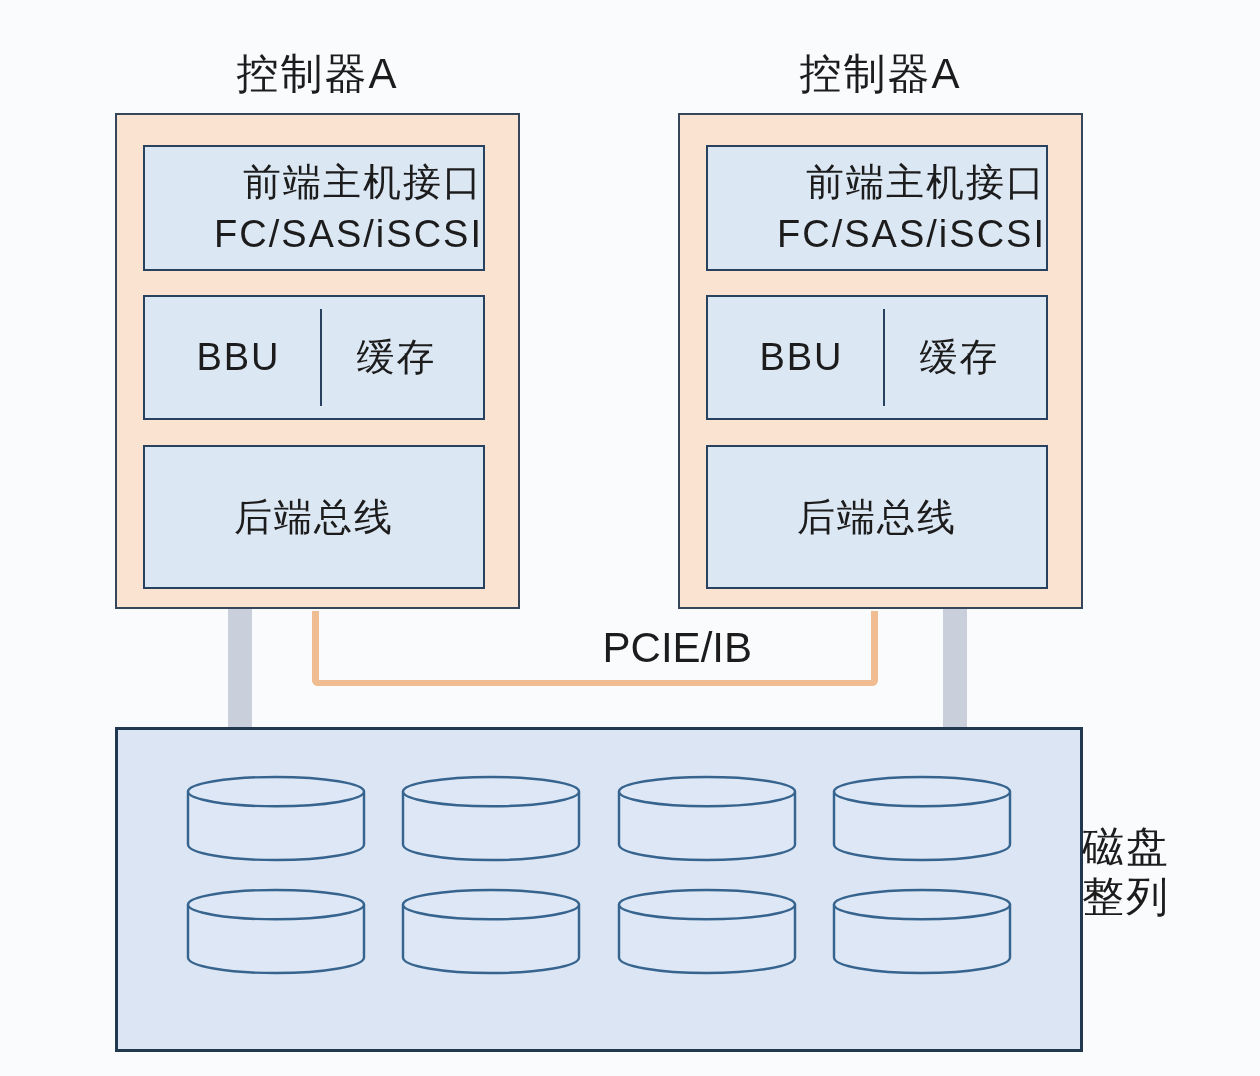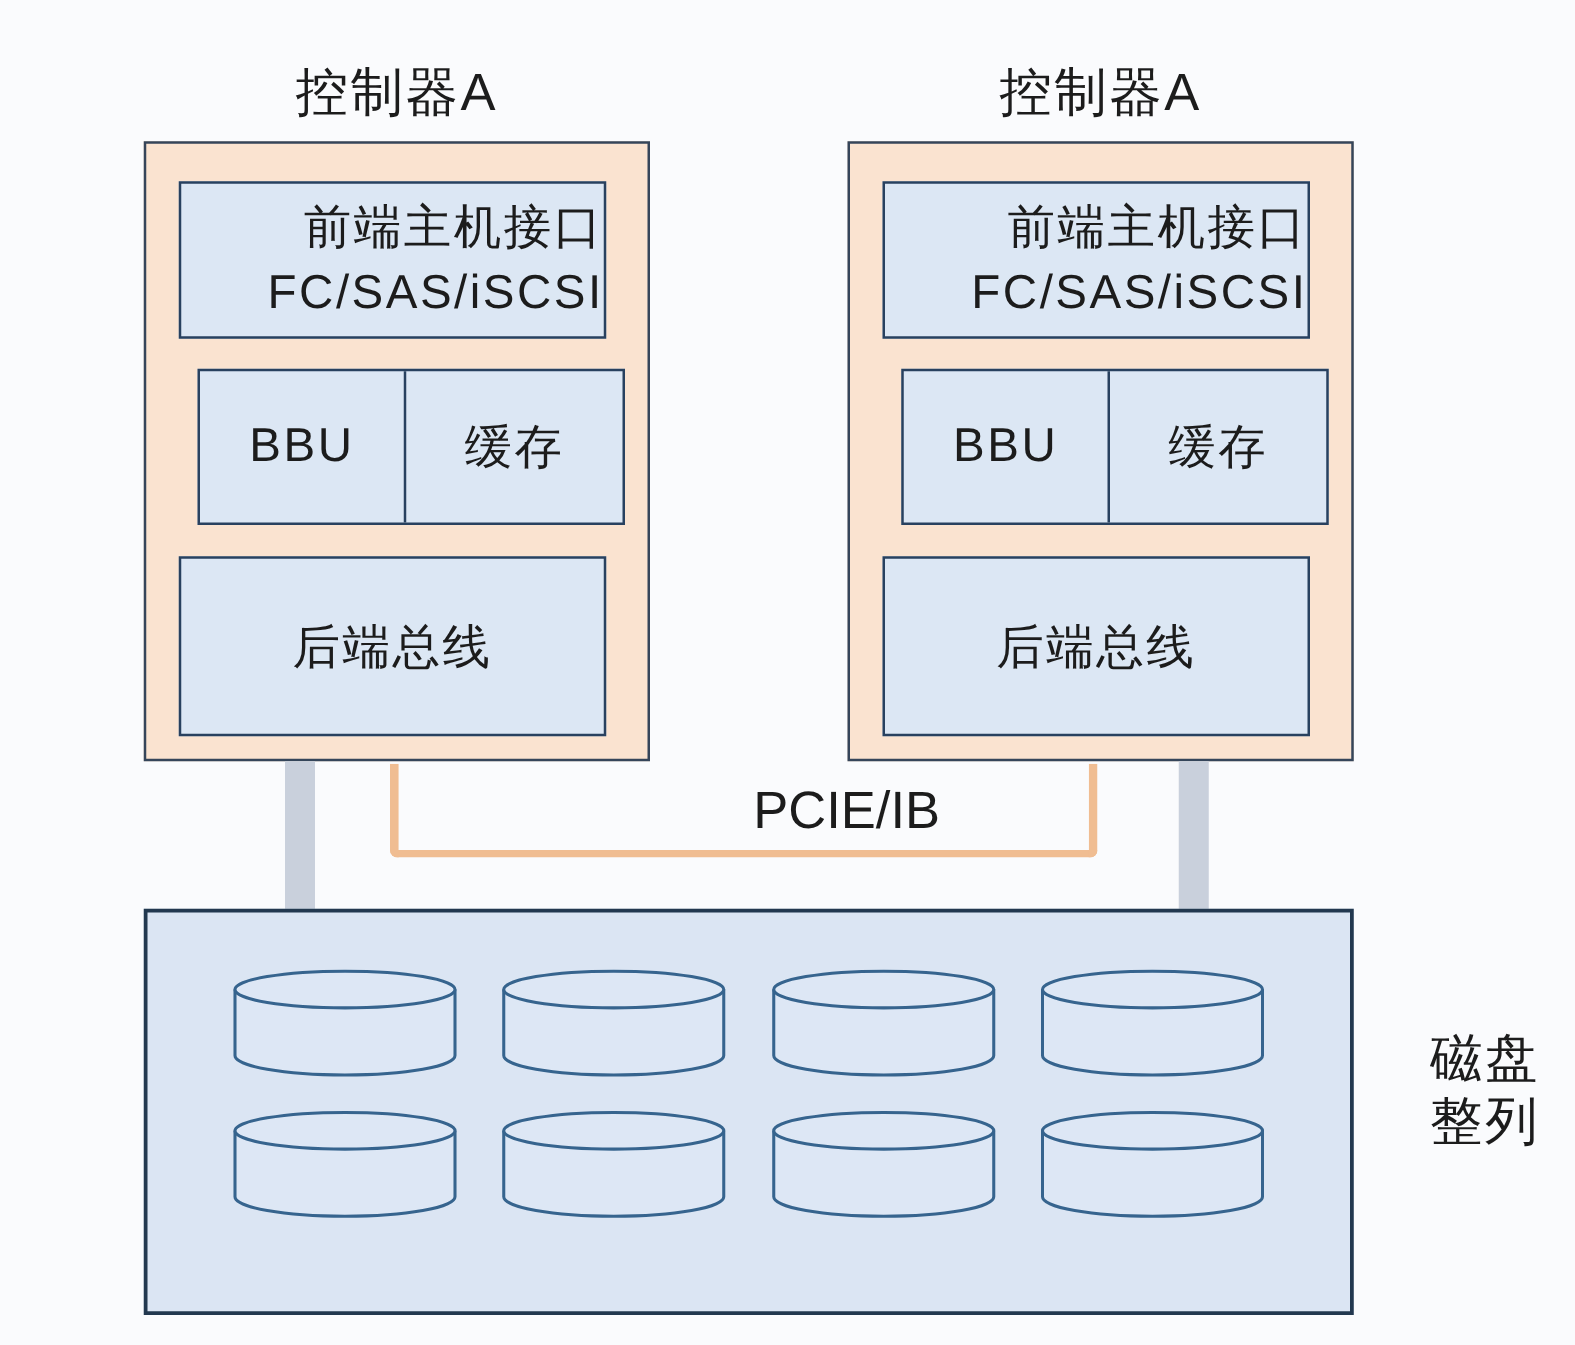--- a/index.html
+++ b/index.html
@@ -40,21 +40,21 @@
     border: 2px solid #28415f;
     box-sizing: border-box;
     display: flex;
     align-items: center;
     justify-content: center;
     font-size: 38px;
     letter-spacing: 2px;
     text-align: center;
   }
   .module.front   { top: 30px;  height: 126px; flex-direction: column; line-height: 52px; align-items: flex-end; }
-  .module.bburow  { top: 180px; height: 125px; padding: 0; margin-left: 15px; }
+  .module.bburow  { top: 180px; height: 125px; padding: 12px; }
   .module.backend { top: 330px; height: 144px; }
   .bbu-cell {
     width: 165px; height: 100%;
     border-right: 2px solid #28415f;
     box-sizing: border-box;
     display: flex; align-items: center; justify-content: center;
   }
   .cache-cell {
     flex: 1; height: 100%;
     display: flex; align-items: center; justify-content: center;
@@ -102,21 +102,21 @@
     position: absolute;
     left: 67px;
     width: 828px;
     display: flex;
     justify-content: space-between;
   }
   .disk-row.row1 { top: 45px; }
   .disk-row.row2 { top: 158px; }
   .disk-array-label {
     position: absolute;
-    left: 1136px;
+    left: 1074px;
     top: 822px;
     width: 104px;
     text-align: center;
     font-size: 42px;
     line-height: 50px;
     letter-spacing: 2px;
   }
 </style>
 </head>
 <body>

